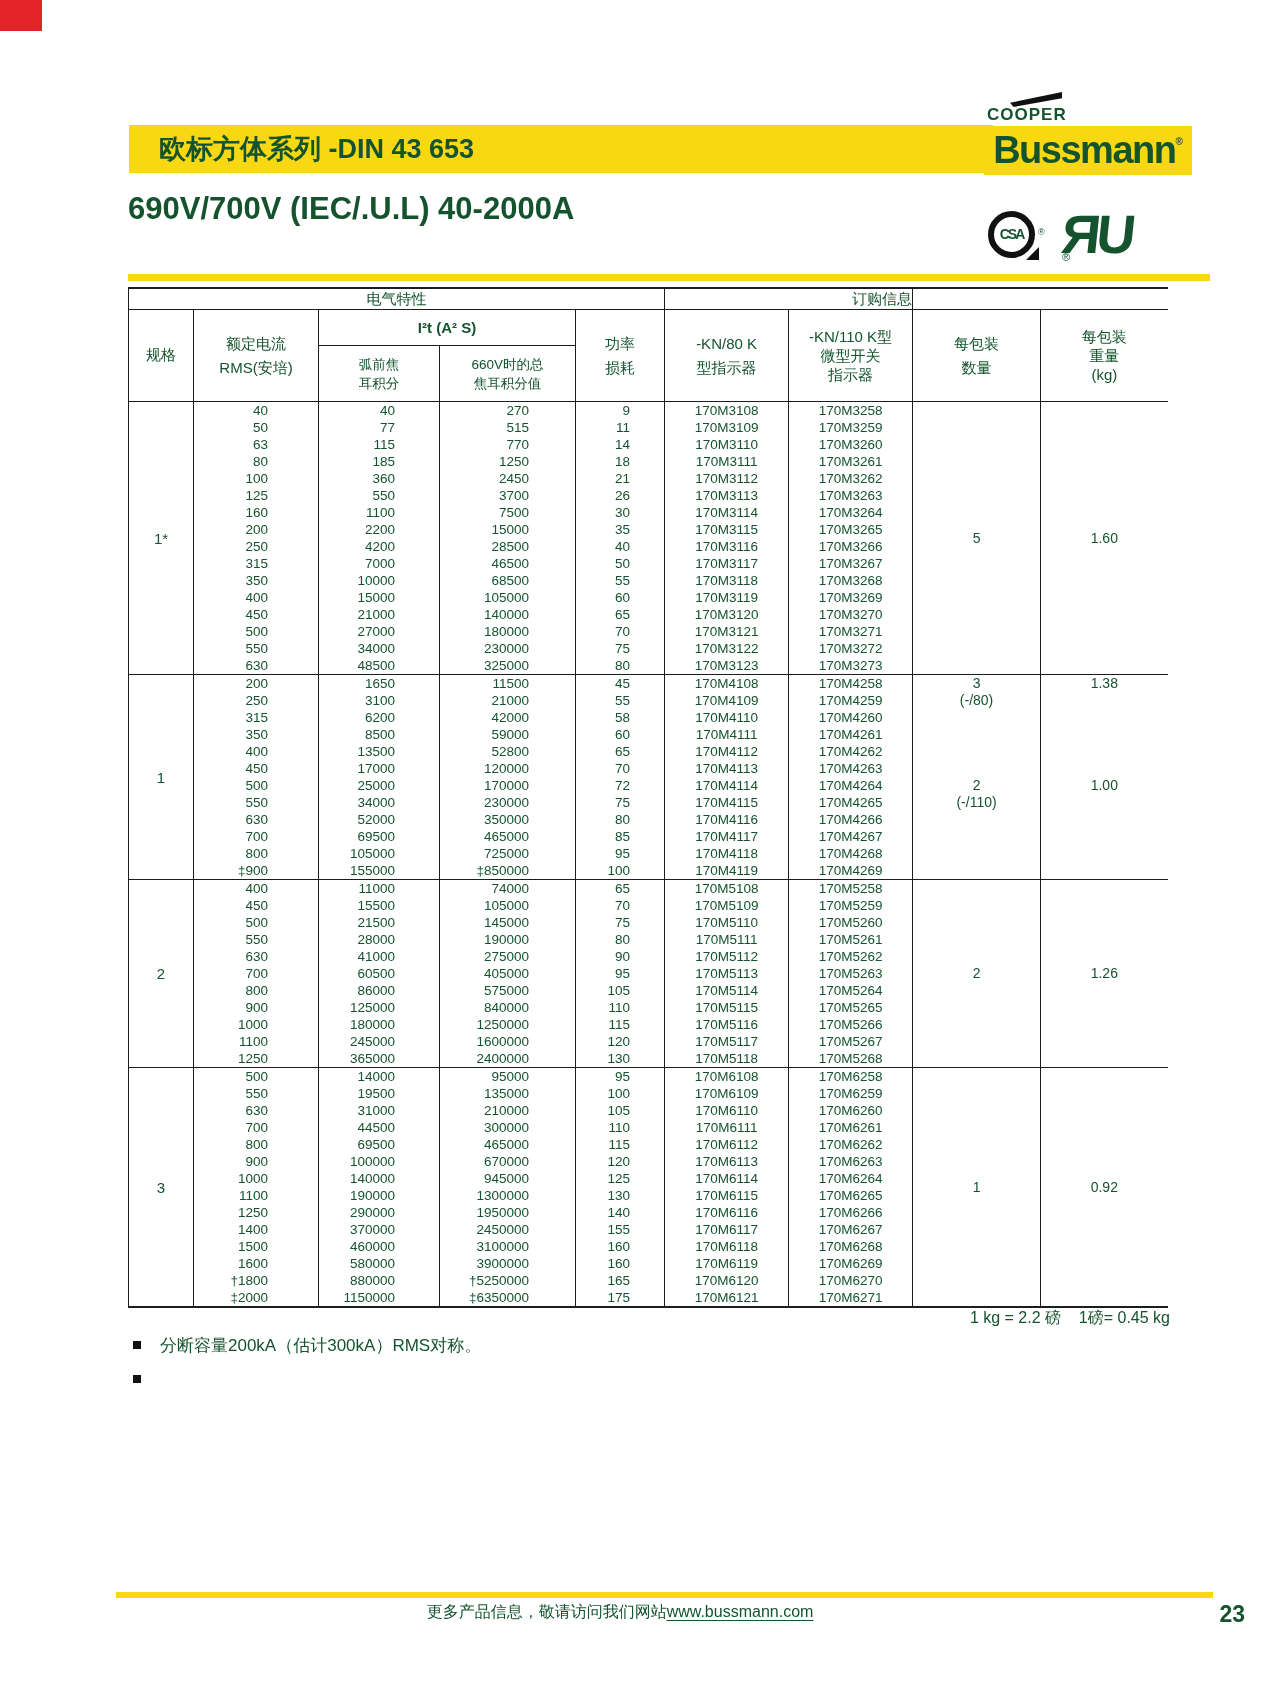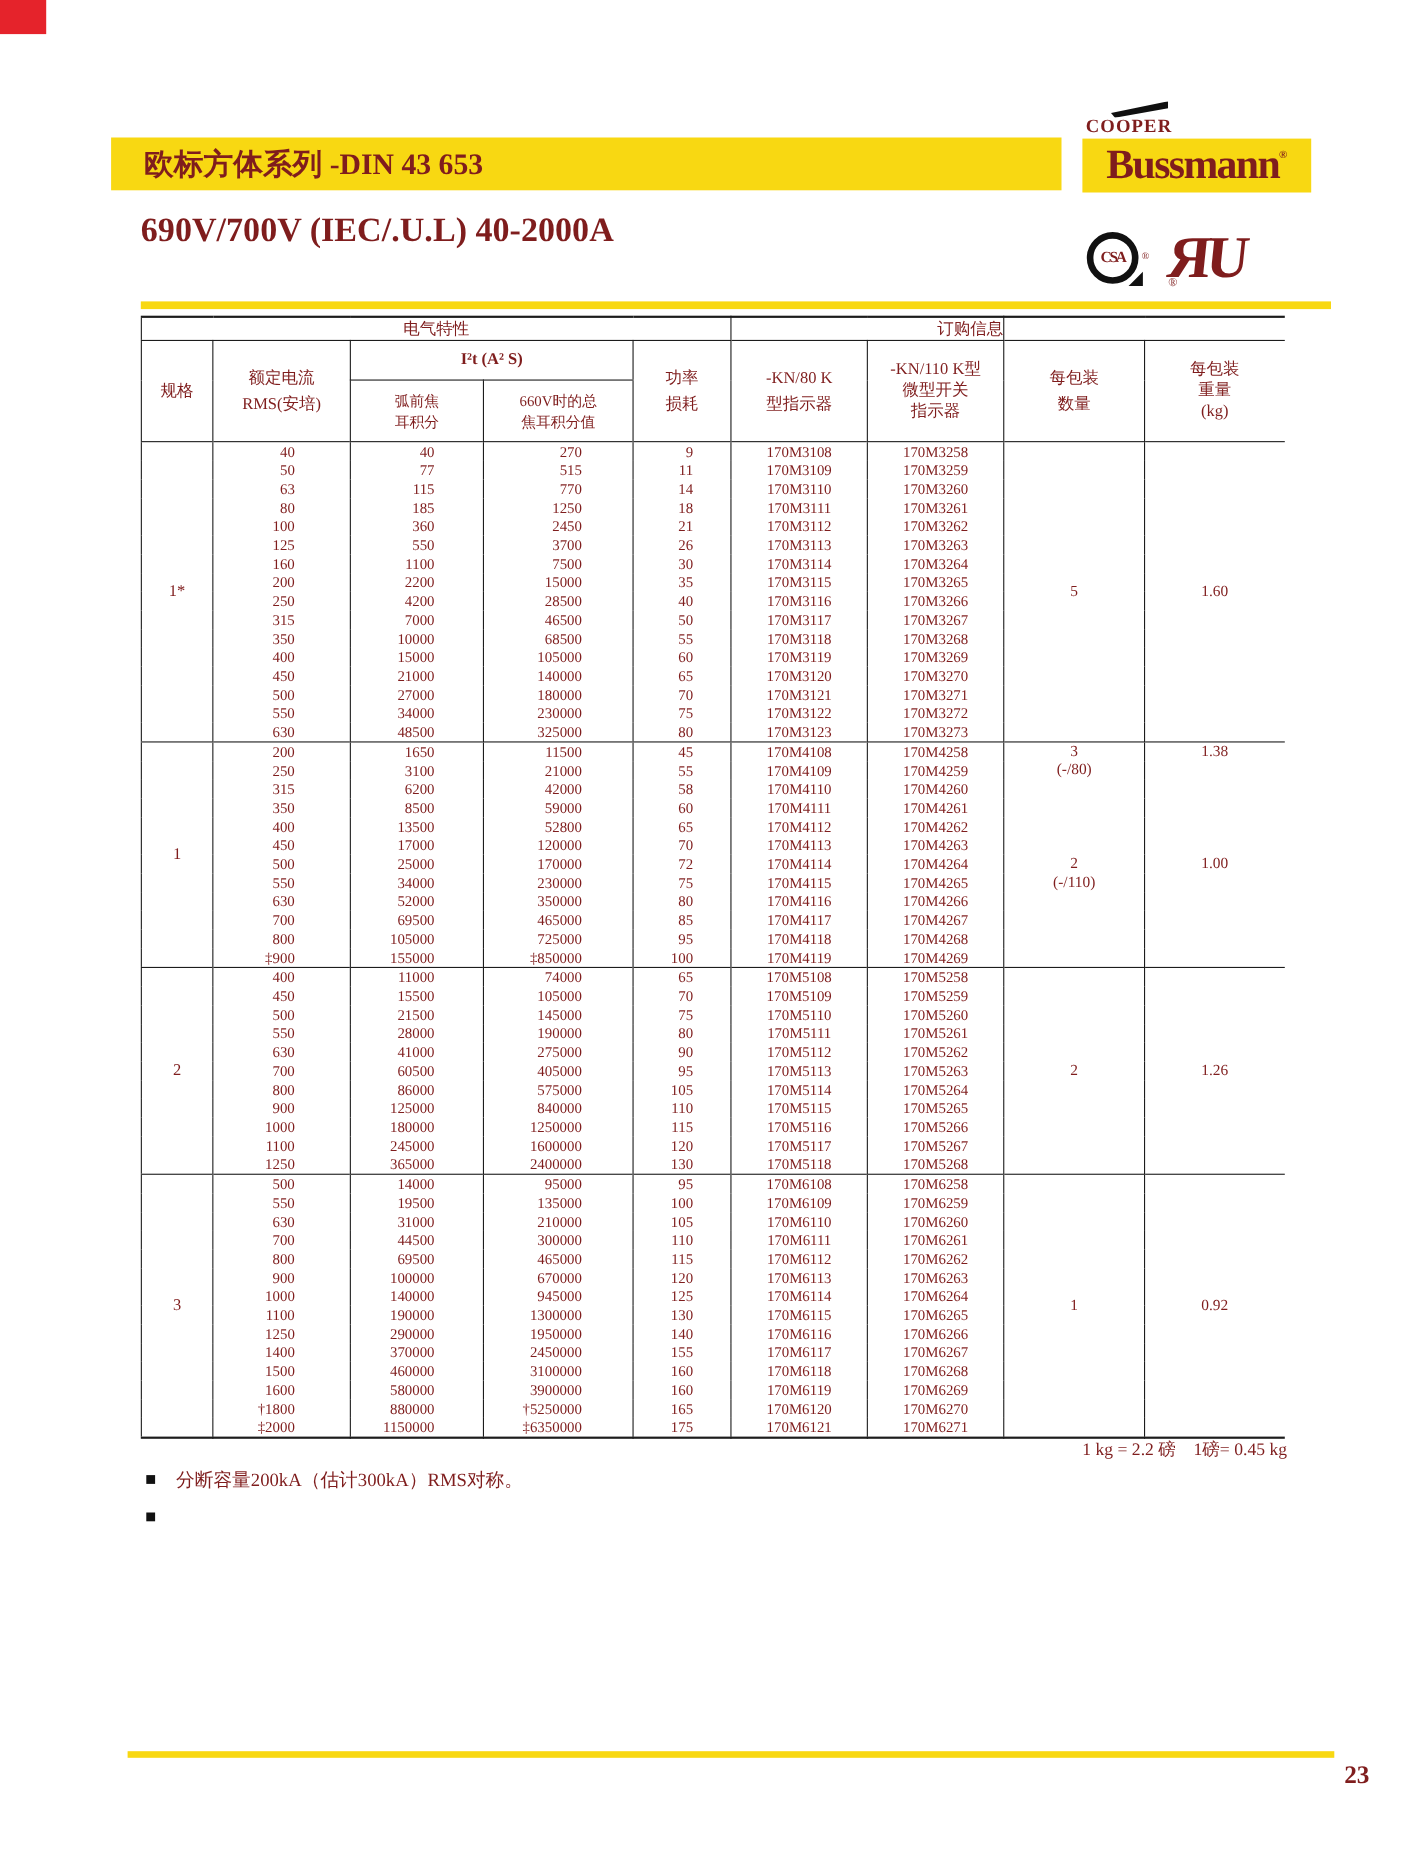--- a/index.html
+++ b/index.html
@@ -1,29 +1,29 @@
 <!DOCTYPE html>
 <html><head>
 <meta charset="utf-8">
 <style>
   html,body { margin:0; padding:0; background:#ffffff; }
   .page {
     position:relative; width:1287px; height:1689px; background:#fff; overflow:hidden;
-    font-family:Liberation Serif, serif; color:#7f1d1d;
+    font-family:Liberation Sans, sans-serif; color:#14532d;
     --yellow:#F8D812; --red:#E5232B; --line:#1c1c1c;
   }
   
   .corner-red { position:absolute; left:0; top:0; width:42px; height:31px; background:var(--red); }
 
   
   .cooper { position:absolute; left:986px; top:92px; width:210px; height:34px; }
   .cooper-flag { position:absolute; left:24px; top:0; width:52px; height:15px; background:#101010;
     clip-path:polygon(0 72%, 100% 0, 100% 42%, 7% 100%); }
   .cooper-text { position:absolute; left:1px; top:13px; font-size:17px; font-weight:900; letter-spacing:1px; }
-  .series-band { position:absolute; left:101px; top:125px; width:864px; height:48px; background:var(--yellow); }
+  .series-band { position:absolute; left:129px; top:125px; width:864px; height:48px; background:var(--yellow); }
   .series-band .t { display:block; margin-left:30px; line-height:48px; font-size:27px; font-weight:bold; }
   .bussmann-box { position:absolute; left:984px; top:126px; width:208px; height:49px; background:var(--yellow); text-align:center; }
   .bussmann-text { font-size:38px; font-weight:900; letter-spacing:-1.5px; line-height:48px; }
   .bussmann-reg { font-size:10px; vertical-align:18px; font-weight:bold; }
 
   .product-title { position:absolute; left:128px; top:191px; font-size:31px; font-weight:bold; }
 
   
   .csa { position:absolute; left:988px; top:211px; width:70px; height:56px; }
   .csa-circle { position:absolute; left:0; top:0; width:47px; height:47px; box-sizing:border-box;
@@ -634,15 +634,18 @@
       <div class="bullet-line">
         <span class="bullet-square"></span>
         <span class="bullet-text">分断容量200kA（估计300kA）RMS对称。</span>
       </div>
       <div class="bullet-line">
         <span class="bullet-square"></span>
       </div>
     </div>
 
   <div class="bottom-rule"></div>
+  <div class="footer-line">
+    <span>更多产品信息，敬请访问我们网站</span><span class="footer-site">www.bussmann.com</span>
+  </div>
   <div class="page-num">23</div>
 
 </div>
 
 </body></html>

